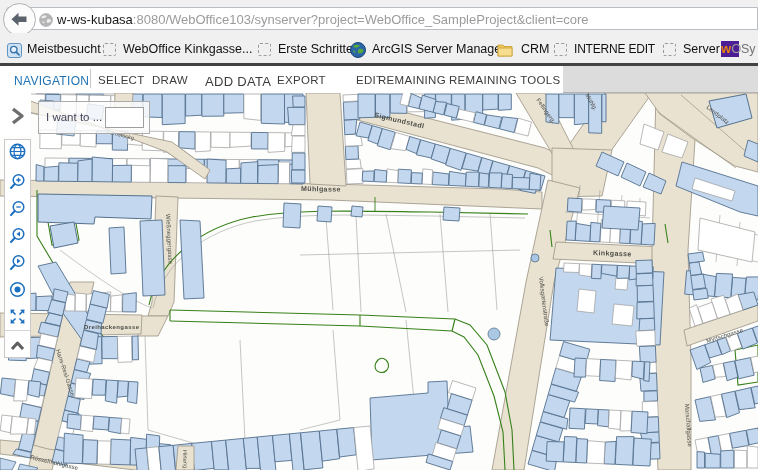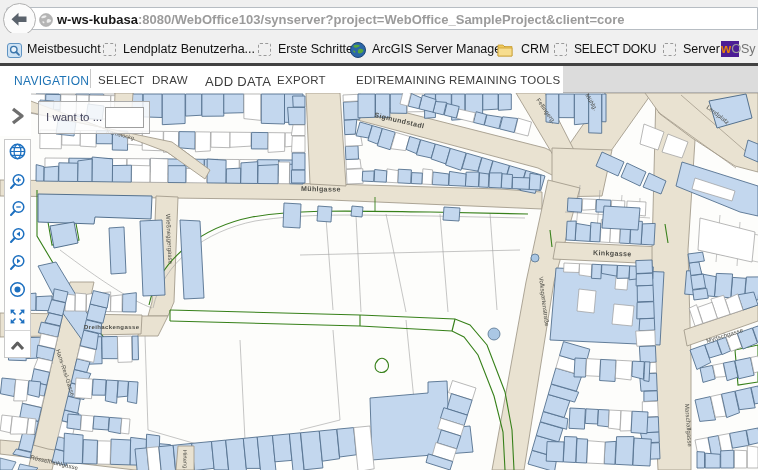--- a/index.html
+++ b/index.html
@@ -20,37 +20,37 @@
   <path d="M 0.5,7.3 L 7.5,0.8 L 7.5,4.6 L 15.5,4.6 L 15.5,10 L 7.5,10 L 7.5,13.8 Z" fill="#5a626c"></path>
 </svg>
 
 <svg class="abs" style="left:39px;top:13px;" width="14" height="14" viewBox="0 0 14 14">
   <circle cx="7" cy="7" r="6.5" fill="#b5b5b5" stroke="#9e9e9e" stroke-width="0.5"></circle>
   <path d="M 2.2,4.2 C 3.5,2.6 6,2.2 7.6,3 C 7,4.6 4.6,5.6 2.8,5.2 Z" fill="#eeeeee"></path>
   <path d="M 8.6,6.2 C 10.4,5.8 11.8,6.6 12.2,7.8 C 11,9.8 9,10.2 7.8,9.4 C 7.5,8.2 7.8,6.8 8.6,6.2 Z" fill="#eeeeee"></path>
   <path d="M 3.4,8.4 C 4.6,8 5.6,8.8 5.4,10 C 4.5,10.6 3.4,9.8 3.4,8.4 Z" fill="#eeeeee"></path>
 </svg>
 
-<div class="abs" style="left:57px;top:12px;font-size:13px;color:#9b9b9b;white-space:nowrap;font-weight:bold;"><span style="color:#191919;">w-ws-kubasa</span>:8080/WebOffice103/synserver?project=WebOffice_SampleProject&amp;client=core</div>
+<div class="abs" style="left:57px;top:12px;font-size:13px;color:#9b9b9b;white-space:nowrap;"><span style="color:#191919;">w-ws-kubasa</span>:8080/WebOffice103/synserver?project=WebOffice_SampleProject&amp;client=core</div>
 
 <div class="abs" style="left:0;top:33px;width:758px;height:30px;background:#f0f0f0;"></div>
 
 <div class="abs" style="left:0;top:63px;width:758px;height:2.5px;background:#424242;"></div>
 
 <svg class="abs" style="left:7px;top:43px;" width="15" height="15" viewBox="0 0 15 15">
   <rect x="0.5" y="0.5" width="14" height="14" rx="2.5" fill="#cfe3f4" stroke="#5f93c2"></rect>
   <circle cx="6.8" cy="6.6" r="3.2" fill="#eaf3fb" stroke="#3c76ab" stroke-width="1.4"></circle>
   <path d="M 9.2,9 L 12,11.8" stroke="#3c76ab" stroke-width="1.8" stroke-linecap="round"></path>
 </svg>
 
 <div class="abs" style="left:27px;top:42px;font-size:12.5px;color:#111;">Meistbesucht</div>
 
 <div class="abs" style="left:103px;top:43px;width:13px;height:13px;border:1px dashed #9a9a9a;border-radius:2px;"></div>
 
-<div class="abs" style="left:123px;top:42px;font-size:12.5px;color:#111;">Lendplatz Benutzerha...</div>
+<div class="abs" style="left:123px;top:42px;font-size:12.5px;color:#111;">WebOffice Kinkgasse...</div>
 
 <div class="abs" style="left:258px;top:43px;width:13px;height:13px;border:1px dashed #9a9a9a;border-radius:2px;"></div>
 
 <div class="abs" style="left:278px;top:42px;font-size:12.5px;color:#111;">Erste Schritte</div>
 
 <svg class="abs" style="left:350px;top:42px;" width="16" height="16" viewBox="0 0 16 16">
   <circle cx="8" cy="8" r="7.5" fill="#2b66a7" stroke="#1c4474"></circle>
   <path d="M 3,4 C 5,2.4 8,2.4 10,3.6 C 9,5.4 6,6 4.5,5.4 Z" fill="#58a83c"></path>
   <path d="M 9,7 C 11.5,6.4 13,7.4 13.5,9 C 12,11.5 9.5,12 8,11 C 7.6,9.4 8,7.6 9,7 Z" fill="#58a83c"></path>
   <path d="M 3,8.6 C 4.4,8.2 5.6,9 5.4,10.6 C 4.4,11 3.2,10.2 3,8.6 Z" fill="#58a83c"></path>
@@ -60,21 +60,21 @@
 
 <svg class="abs" style="left:497px;top:43px;" width="16" height="14" viewBox="0 0 16 14">
   <path d="M 1,2 L 6,2 L 7.5,3.5 L 15,3.5 L 15,13 L 1,13 Z" fill="#f0c85a" stroke="#c99e31" stroke-width="0.8"></path>
   <path d="M 1,5 L 15,5 L 15,13 L 1,13 Z" fill="#f7dd8e" stroke="#c99e31" stroke-width="0.8"></path>
 </svg>
 
 <div class="abs" style="left:521px;top:42px;font-size:12.5px;color:#111;">CRM</div>
 
 <div class="abs" style="left:554px;top:43px;width:13px;height:13px;border:1px dashed #9a9a9a;border-radius:2px;"></div>
 
-<div class="abs" style="left:574px;top:42px;font-size:12px;letter-spacing:-0.2px;color:#111;">SELECT DOKU</div>
+<div class="abs" style="left:574px;top:42px;font-size:12px;letter-spacing:-0.2px;color:#111;">INTERNE EDIT</div>
 
 <div class="abs" style="left:663px;top:43px;width:13px;height:13px;border:1px dashed #9a9a9a;border-radius:2px;"></div>
 
 <div class="abs" style="left:683px;top:42px;font-size:12.5px;color:#111;">Server</div>
 
 <div class="abs" style="left:721px;top:41px;width:18px;height:16px;background:#4c1d95;font-size:13px;"><span style="color:#e8820c;font-weight:bold;">w</span><span style="color:#9b9b9b;">O</span></div>
 
 <div class="abs" style="left:741px;top:42px;font-size:12.5px;color:#737373;">Sy</div>
 
 <div class="abs" style="left:0;top:66px;width:758px;height:27px;background:#ffffff;"></div>

